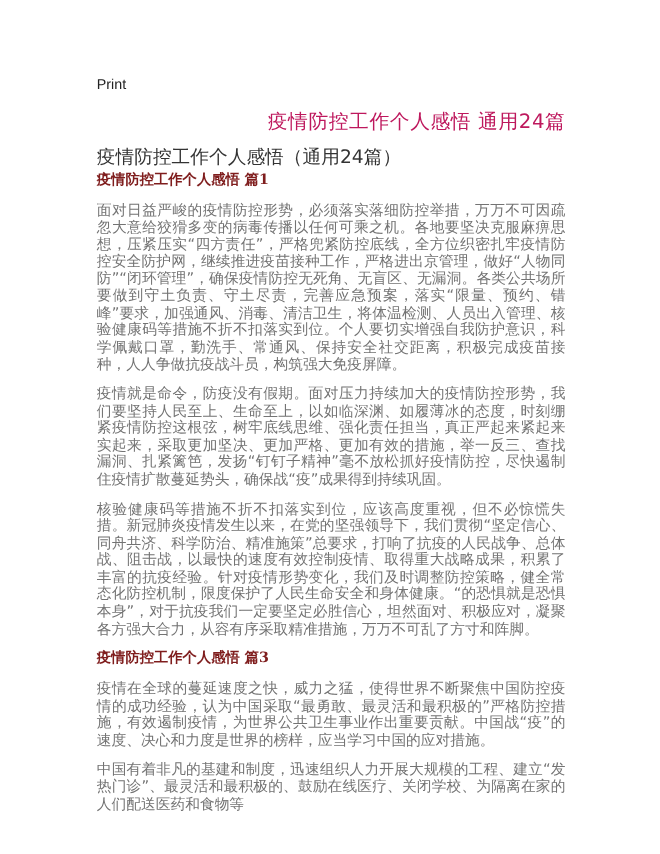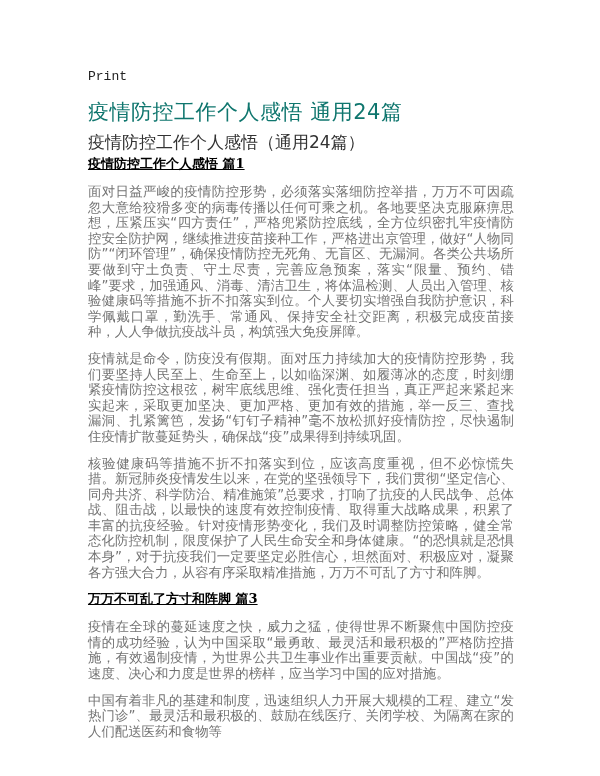--- a/index.html
+++ b/index.html
@@ -3,25 +3,25 @@
 <meta charset="utf-8">
 <style>
   html, body { margin: 0; padding: 0; }
   body {
     width: 600px; height: 776px; overflow: hidden;
     background: #ffffff; color: #111111;
     font-family: "DejaVu Sans", sans-serif;
     position: relative;
   }
   .page { position: absolute; left: 88px; top: 0; width: 426px; }
-  .print { position: absolute; top: 69px; left: 0; font-family: Liberation Mono, monospace; font-size: 13px; color: #222; text-align: center; }
-  .title { position: absolute; top: 98px; left: 0; width: 426px; text-align: left; font-size: 21px; font-weight: normal; margin: 0; color: #0f766e; letter-spacing: 0.5px; }
+  .print { position: absolute; top: 69px; left: 0; font-family: Liberation Sans, sans-serif; font-size: 13px; color: #222; text-align: center; }
+  .title { position: absolute; top: 98px; left: 0; width: 426px; text-align: right; font-size: 18px; font-weight: normal; margin: 0; color: #be185d; letter-spacing: 0.5px; }
   .subtitle { position: absolute; top: 131px; left: 0; font-size: 17px; color: #333; white-space: nowrap; text-align: center; }
   .flow { position: absolute; top: 156px; left: 0; width: 426px; }
-  h2.sec { margin: 0; font-size: 13px; font-weight: bold; line-height: 16px; font-family: "DejaVu Serif", serif; color: #000000; text-decoration: underline; }
+  h2.sec { margin: 0; font-size: 13px; font-weight: bold; line-height: 16px; font-family: "DejaVu Serif", serif; color: #7f1d1d; }
   p.para {
     margin: 12px 0 11px 0; font-size: 13.4px; line-height: 15.6px; color: #737373;
     text-align: justify; text-justify: inter-character;
   }
   p.para + p.para { margin-top: 10px; }
 </style>
 </head>
 <body>
 
 <div class="page">
@@ -29,17 +29,17 @@
   <h1 class="title">疫情防控工作个人感悟  通用24篇</h1>
   <div class="subtitle">疫情防控工作个人感悟（通用24篇）</div>
 
   <div class="flow">
     <h2 class="sec">疫情防控工作个人感悟 篇1</h2>
     <p class="para">面对日益严峻的疫情防控形势，必须落实落细防控举措，万万不可因疏忽大意给狡猾多变的病毒传播以任何可乘之机。各地要坚决克服麻痹思想，压紧压实“四方责任”，严格兜紧防控底线，全方位织密扎牢疫情防控安全防护网，继续推进疫苗接种工作，严格进出京管理，做好“人物同防”“闭环管理”，确保疫情防控无死角、无盲区、无漏洞。各类公共场所要做到守土负责、守土尽责，完善应急预案，落实“限量、预约、错峰”要求，加强通风、消毒、清洁卫生，将体温检测、人员出入管理、核验健康码等措施不折不扣落实到位。个人要切实增强自我防护意识，科学佩戴口罩，勤洗手、常通风、保持安全社交距离，积极完成疫苗接种，人人争做抗疫战斗员，构筑强大免疫屏障。</p>
     <p class="para">疫情就是命令，防疫没有假期。面对压力持续加大的疫情防控形势，我们要坚持人民至上、生命至上，以如临深渊、如履薄冰的态度，时刻绷紧疫情防控这根弦，树牢底线思维、强化责任担当，真正严起来紧起来实起来，采取更加坚决、更加严格、更加有效的措施，举一反三、查找漏洞、扎紧篱笆，发扬“钉钉子精神”毫不放松抓好疫情防控，尽快遏制住疫情扩散蔓延势头，确保战“疫”成果得到持续巩固。</p>
 
     <p class="para">核验健康码等措施不折不扣落实到位，应该高度重视，但不必惊慌失措。新冠肺炎疫情发生以来，在党的坚强领导下，我们贯彻“坚定信心、同舟共济、科学防治、精准施策”总要求，打响了抗疫的人民战争、总体战、阻击战，以最快的速度有效控制疫情、取得重大战略成果，积累了丰富的抗疫经验。针对疫情形势变化，我们及时调整防控策略，健全常态化防控机制，限度保护了人民生命安全和身体健康。“的恐惧就是恐惧本身”，对于抗疫我们一定要坚定必胜信心，坦然面对、积极应对，凝聚各方强大合力，从容有序采取精准措施，万万不可乱了方寸和阵脚。</p>
 
-    <h2 class="sec">万万不可乱了方寸和阵脚 篇3</h2>
+    <h2 class="sec">疫情防控工作个人感悟 篇3</h2>
     <p class="para">疫情在全球的蔓延速度之快，威力之猛，使得世界不断聚焦中国防控疫情的成功经验，认为中国采取“最勇敢、最灵活和最积极的”严格防控措施，有效遏制疫情，为世界公共卫生事业作出重要贡献。中国战“疫”的速度、决心和力度是世界的榜样，应当学习中国的应对措施。</p>
     <p class="para">中国有着非凡的基建和制度，迅速组织人力开展大规模的工程、建立“发热门诊”、最灵活和最积极的、鼓励在线医疗、关闭学校、为隔离在家的人们配送医药和食物等</p>
   </div>
 </div>
 
 </body></html>

